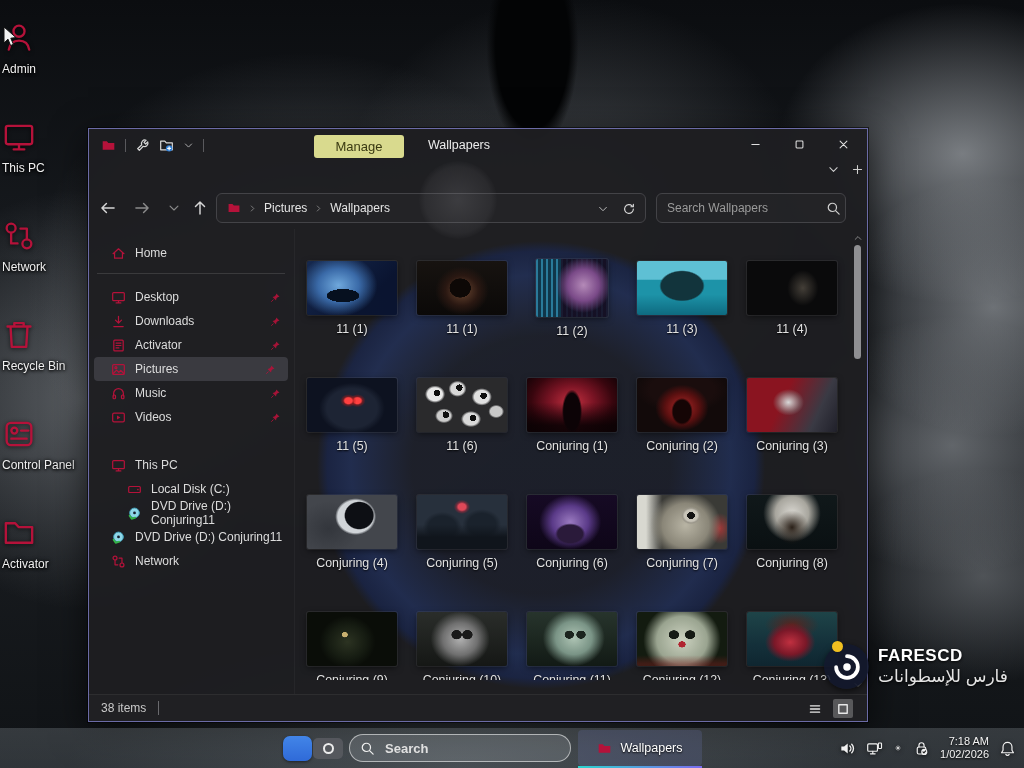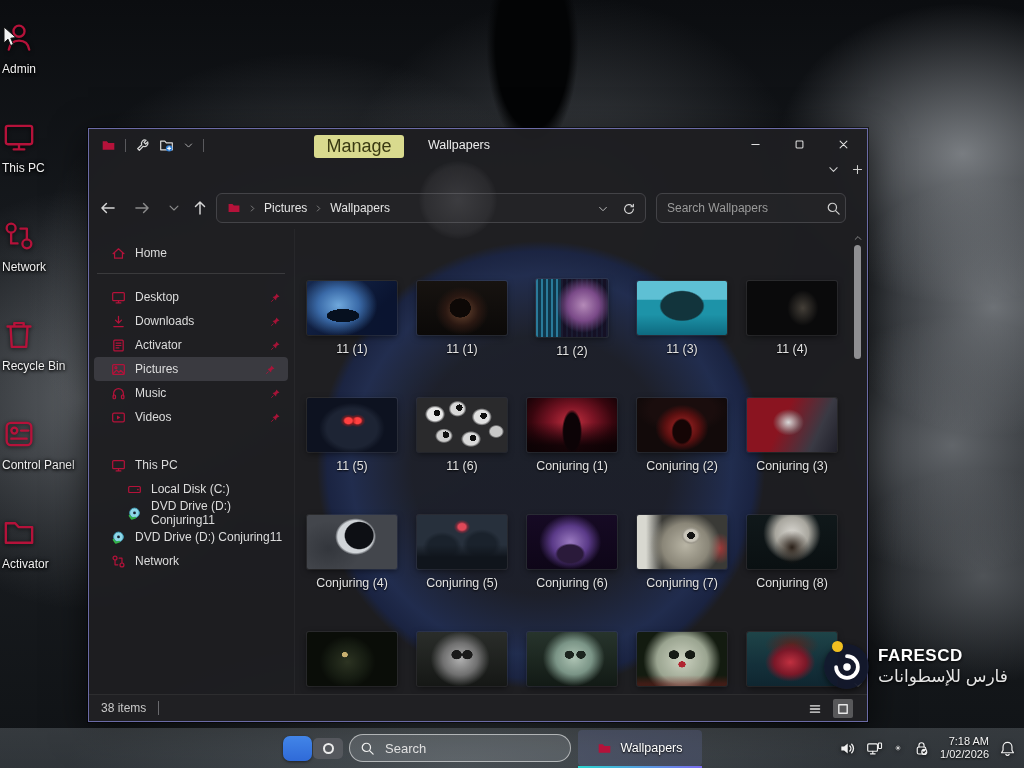--- a/index.html
+++ b/index.html
@@ -35,21 +35,21 @@
        background:radial-gradient(circle, rgba(150,150,155,.22) 0%, rgba(120,120,125,.12) 60%, transparent 72%);z-index:6;}
 
   .titlebar{position:absolute;left:0;top:0;width:100%;height:32px;display:flex;align-items:center;}
   .qat{display:flex;align-items:center;gap:9px;padding-left:12px;}
   .qat .ic{width:15px;height:15px;color:#d8d8d8;}
   .qat .red{color:var(--accent-red,#b5123a);}
   .qat .chev{width:11px;height:11px;color:#bbb;}
   .vsep{width:1px;height:13px;background:#59595d;}
   .manage-tab{position:absolute;left:225px;top:6px;width:90px;height:23px;border-radius:3px;
        background:var(--tab-yellow,#d9da8e);display:flex;align-items:center;justify-content:center;
-       font-size:18px;color:#3a3a12;}
+       font-size:13px;color:#3a3a12;}
   .title-tab{position:absolute;left:330px;top:0;width:80px;height:32px;display:flex;align-items:center;justify-content:center;
        font-size:12.5px;color:#ececec;}
   .winbtns{position:absolute;right:2px;top:0;display:flex;height:30px;}
   .winbtn{width:44px;height:30px;display:flex;align-items:center;justify-content:center;color:#e0e0e0;}
   .winbtn .ic{width:13px;height:13px;}
 
   .menurow{position:absolute;left:0;top:32px;width:100%;height:26px;display:flex;align-items:center;gap:26px;
        padding-left:14px;font-size:12.5px;color:#e6e6e6;}
   .tabctl{position:absolute;top:34px;display:flex;align-items:center;color:#cfcfcf;}
   .tabctl.chv{left:738px;} .tabctl.pls{left:762px;}
@@ -77,21 +77,21 @@
   .sb-item .ic{width:15px;height:15px;color:var(--accent-red,#b5123a);margin-right:9px;}
   .sb-item.active{background:#3a3a40;border-radius:4px;margin:0 5px;padding-left:17px;}
   .sb-item .pin{position:absolute;right:12px;top:7px;width:11px;height:11px;color:rgba(181,18,58,.9);margin:0;}
   .sb-home{position:absolute;left:0;top:12px;width:100%;}
   .sb-div{position:absolute;left:8px;top:44px;width:188px;height:1px;background:rgba(255,255,255,.12);}
   .sb-quick{position:absolute;left:0;top:56px;width:100%;}
   .sb-tree{position:absolute;left:0;top:224px;width:100%;}
   .v-div{position:absolute;left:205px;top:100px;bottom:27px;width:1px;background:rgba(255,255,255,.04);}
 
   
-  .gridwrap{position:absolute;left:208px;top:142px;width:556px;height:429px;overflow:hidden;}
+  .gridwrap{position:absolute;left:208px;top:122px;width:556px;height:429px;overflow:hidden;}
   .grid{display:grid;grid-template-columns:repeat(5,110px);grid-auto-rows:117px;}
   .cell{display:flex;flex-direction:column;align-items:center;cursor:default;}
   .thumb{width:90px;height:54px;margin-top:10px;border-radius:2px;box-shadow:0 0 0 1px rgba(255,255,255,.07),0 2px 6px rgba(0,0,0,.5);}
   .flabel{margin-top:7px;font-size:12.4px;color:#e2e2e2;white-space:nowrap;text-shadow:0 1px 2px #000;}
 
   .art-blueface{background:radial-gradient(30% 20% at 40% 64%,#06101f 0 60%,transparent 61%),radial-gradient(60% 80% at 35% 45%,#6fa8dc 0%,#3a6aa8 38%,transparent 72%),radial-gradient(40% 45% at 62% 76%,#0a1530 0%,transparent 70%),linear-gradient(135deg,#16294f,#0a1430 70%);}
   .art-darkfigure{background:radial-gradient(20% 30% at 48% 50%,#0d0806 0 58%,transparent 60%),radial-gradient(38% 58% at 50% 55%,#6a4630 0%,#2a1812 48%,transparent 78%),linear-gradient(180deg,#171310,#0b0908);}
   .art-purpleghost{width:72px!important;height:58px!important;margin-top:8px!important;background:radial-gradient(48% 60% at 66% 45%,#b48ab8 0%,#7a4a88 45%,transparent 80%),linear-gradient(90deg,transparent 0 34%,rgba(22,10,30,.85) 35%),repeating-linear-gradient(90deg,#2a7a9a 0 2px,#10364a 2px 5px),#140a20;}
   .art-island{background:radial-gradient(42% 48% at 50% 46%,#12343c 0 55%,transparent 60%),linear-gradient(180deg,#5ec0d4 0 34%,#1d93a8 35% 62%,#0e6a80 100%);}
   .art-darkghost{background:radial-gradient(24% 46% at 62% 50%,rgba(125,115,100,.5) 0%,transparent 72%),#0a0a0b;}
@@ -126,21 +126,21 @@
   .st-btn.sel{background:rgba(255,255,255,.25);}
   .st-btn .ic{width:14px;height:14px;}
 
   
   #taskbar{position:absolute;left:0;top:728px;width:1024px;height:40px;background:linear-gradient(180deg,rgba(120,128,134,.35),rgba(95,103,110,.4));z-index:4;}
   .start-blue{position:absolute;left:283px;top:8px;width:29px;height:25px;border-radius:7px;background:linear-gradient(180deg,#4285e8,#2f6ad8);box-shadow:0 1px 3px rgba(0,0,0,.5);}
   .start-gray{position:absolute;left:313px;top:10px;width:30px;height:21px;border-radius:5px;background:rgba(88,90,95,.9);display:flex;align-items:center;justify-content:center;}
   .start-gray i{width:11px;height:11px;border:2.5px solid #ececec;border-radius:50%;}
   .tb-search{position:absolute;left:349px;top:6px;width:222px;height:28px;border-radius:14px;border:1px solid rgba(255,255,255,.55);background:rgba(235,240,245,.14);display:flex;align-items:center;padding:0 10px;}
   .tb-search .ic{width:15px;height:15px;color:#f0f0f0;margin-right:8px;}
-  .tb-search input{flex:1;background:transparent;border:none;outline:none;font-size:13px;color:#eee;}
+  .tb-search input{flex:1;background:transparent;border:none;outline:none;font-size:13px;color:#eee;font-weight:bold;}
   .tb-search input::placeholder{color:#e0e0e0;}
   .tb-task{position:absolute;left:578px;top:2px;width:124px;height:36px;border-radius:4px;background:rgba(130,140,230,.16);display:flex;align-items:center;justify-content:center;gap:8px;}
   .tb-task .ic{width:15px;height:15px;color:var(--accent-red,#b5123a);}
   .tb-task span{font-size:12.5px;color:#fff;text-shadow:0 1px 2px #000;}
   .tb-underline{position:absolute;left:578px;top:37.5px;width:124px;height:2.5px;background:linear-gradient(90deg,var(--ul-start,#2bd4cf),var(--ul-end,#7b6cf0));}
   .tray{position:absolute;right:8px;top:0;height:40px;display:flex;align-items:center;gap:10px;color:#f2f2f2;}
   .tray .ic{width:17px;height:17px;color:#f2f2f2;filter:drop-shadow(0 1px 2px rgba(0,0,0,.7));}
   .tray .ic.sm{width:10px;height:10px;}
   .clock{text-align:right;font-size:11px;line-height:13px;color:#f4f4f4;text-shadow:0 1px 2px #000;}
 

